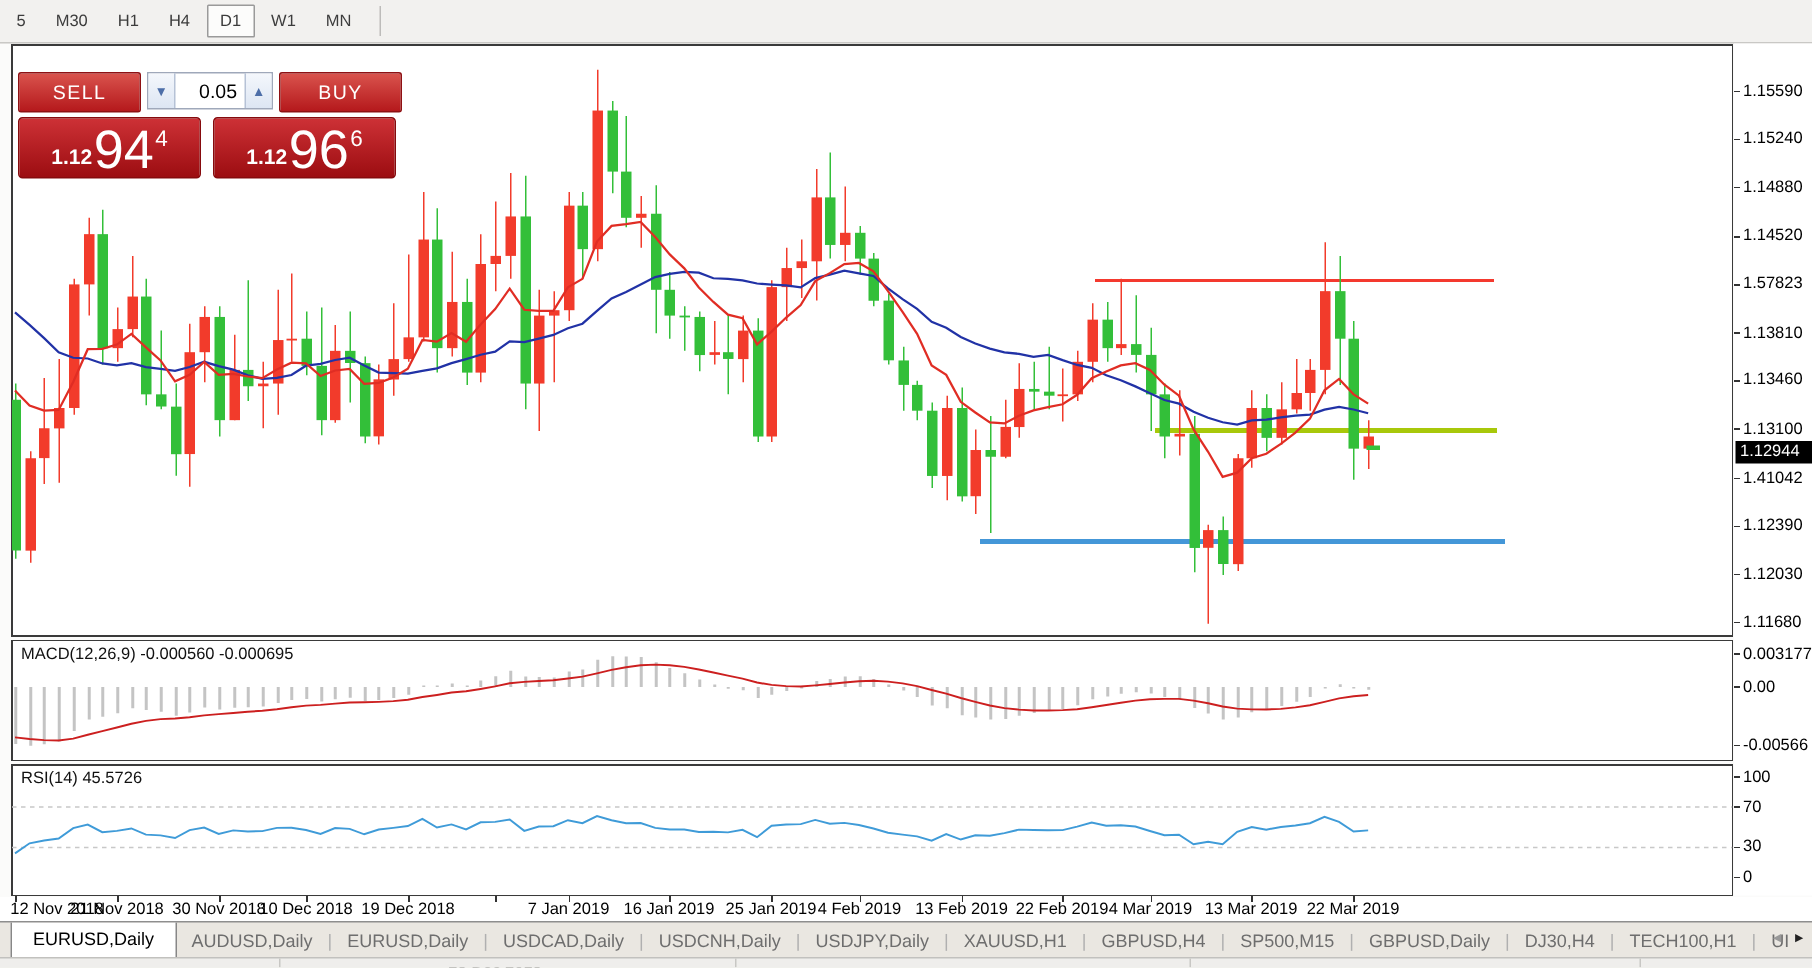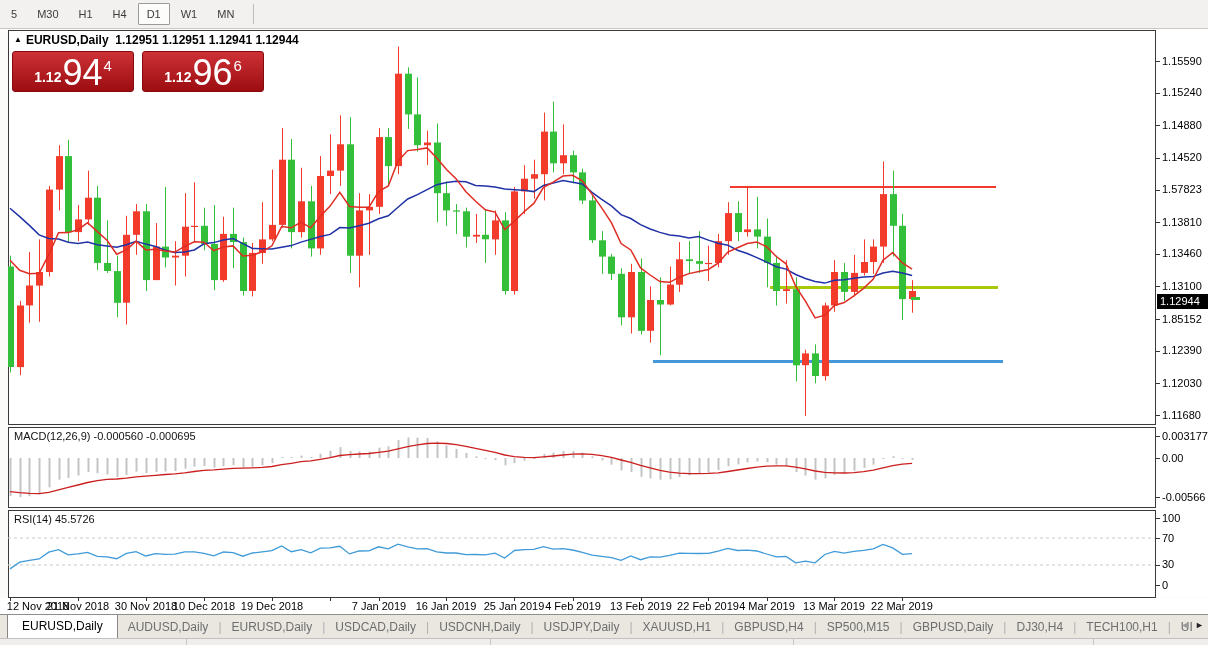--- a/index.html
+++ b/index.html
@@ -413,25 +413,31 @@
       <line x1="446.5" y1="597" x2="446.5" y2="601" stroke="#333" stroke-width="1" shape-rendering="crispEdges"></line>
       <line x1="514.5" y1="597" x2="514.5" y2="601" stroke="#333" stroke-width="1" shape-rendering="crispEdges"></line>
       <line x1="573.5" y1="597" x2="573.5" y2="601" stroke="#333" stroke-width="1" shape-rendering="crispEdges"></line>
       <line x1="641.5" y1="597" x2="641.5" y2="601" stroke="#333" stroke-width="1" shape-rendering="crispEdges"></line>
       <line x1="708.5" y1="597" x2="708.5" y2="601" stroke="#333" stroke-width="1" shape-rendering="crispEdges"></line>
       <line x1="767.5" y1="597" x2="767.5" y2="601" stroke="#333" stroke-width="1" shape-rendering="crispEdges"></line>
       <line x1="834.5" y1="597" x2="834.5" y2="601" stroke="#333" stroke-width="1" shape-rendering="crispEdges"></line>
       <line x1="902.5" y1="597" x2="902.5" y2="601" stroke="#333" stroke-width="1" shape-rendering="crispEdges"></line>
     </svg>
 
-  <div class="chart-title">
-    <span class="tri">▲</span><span>EURUSD,Daily</span>&nbsp;&nbsp;<span>1.12951 1.12951 1.12941 1.12944</span>
-  </div>
 
   <div class="trade">
+    <div class="trow">
+      <div class="tbtn">SELL</div>
+      <div class="spin">
+        <div class="spbtn dn">▼</div>
+        <div class="spval">0.05</div>
+        <div class="spbtn up">▲</div>
+      </div>
+      <div class="tbtn">BUY</div>
+    </div>
     <div class="trow">
       <div class="pricebox">
         <span class="sm">1.12</span>
         <span class="big">94</span>
         <span class="sup">4</span>
       </div>
       <div class="pricebox buy">
         <span class="sm">1.12</span>
         <span class="big">96</span>
         <span class="sup">6</span>
@@ -444,21 +450,21 @@
 
   <div id="price-axis">
       <div class="axis-label" style="top: 55px;">1.15590</div>
       <div class="axis-label" style="top: 86px;">1.15240</div>
       <div class="axis-label" style="top: 119px;">1.14880</div>
       <div class="axis-label" style="top: 151px; text-align: center;">1.14520</div>
       <div class="axis-label" style="top: 183px;">1.57823</div>
       <div class="axis-label" style="top: 216px;">1.13810</div>
       <div class="axis-label" style="top: 247px;">1.13460</div>
       <div class="axis-label" style="top: 280px;">1.13100</div>
-      <div class="axis-label" style="top: 313px;">1.85152</div>
+      <div class="axis-label" style="top: 313px;">1.41042</div>
       <div class="axis-label" style="top: 344px;">1.12390</div>
       <div class="axis-label" style="top: 377px;">1.12030</div>
       <div class="axis-label" style="top: 409px;">1.11680</div>
     </div>
   <div id="macd-axis">
       <div class="axis-label" style="top: 430px;">0.003177</div>
       <div class="axis-label" style="top: 452px;">0.00</div>
       <div class="axis-label" style="top: 491px;">-0.00566</div>
     </div>
   <div id="rsi-axis">

